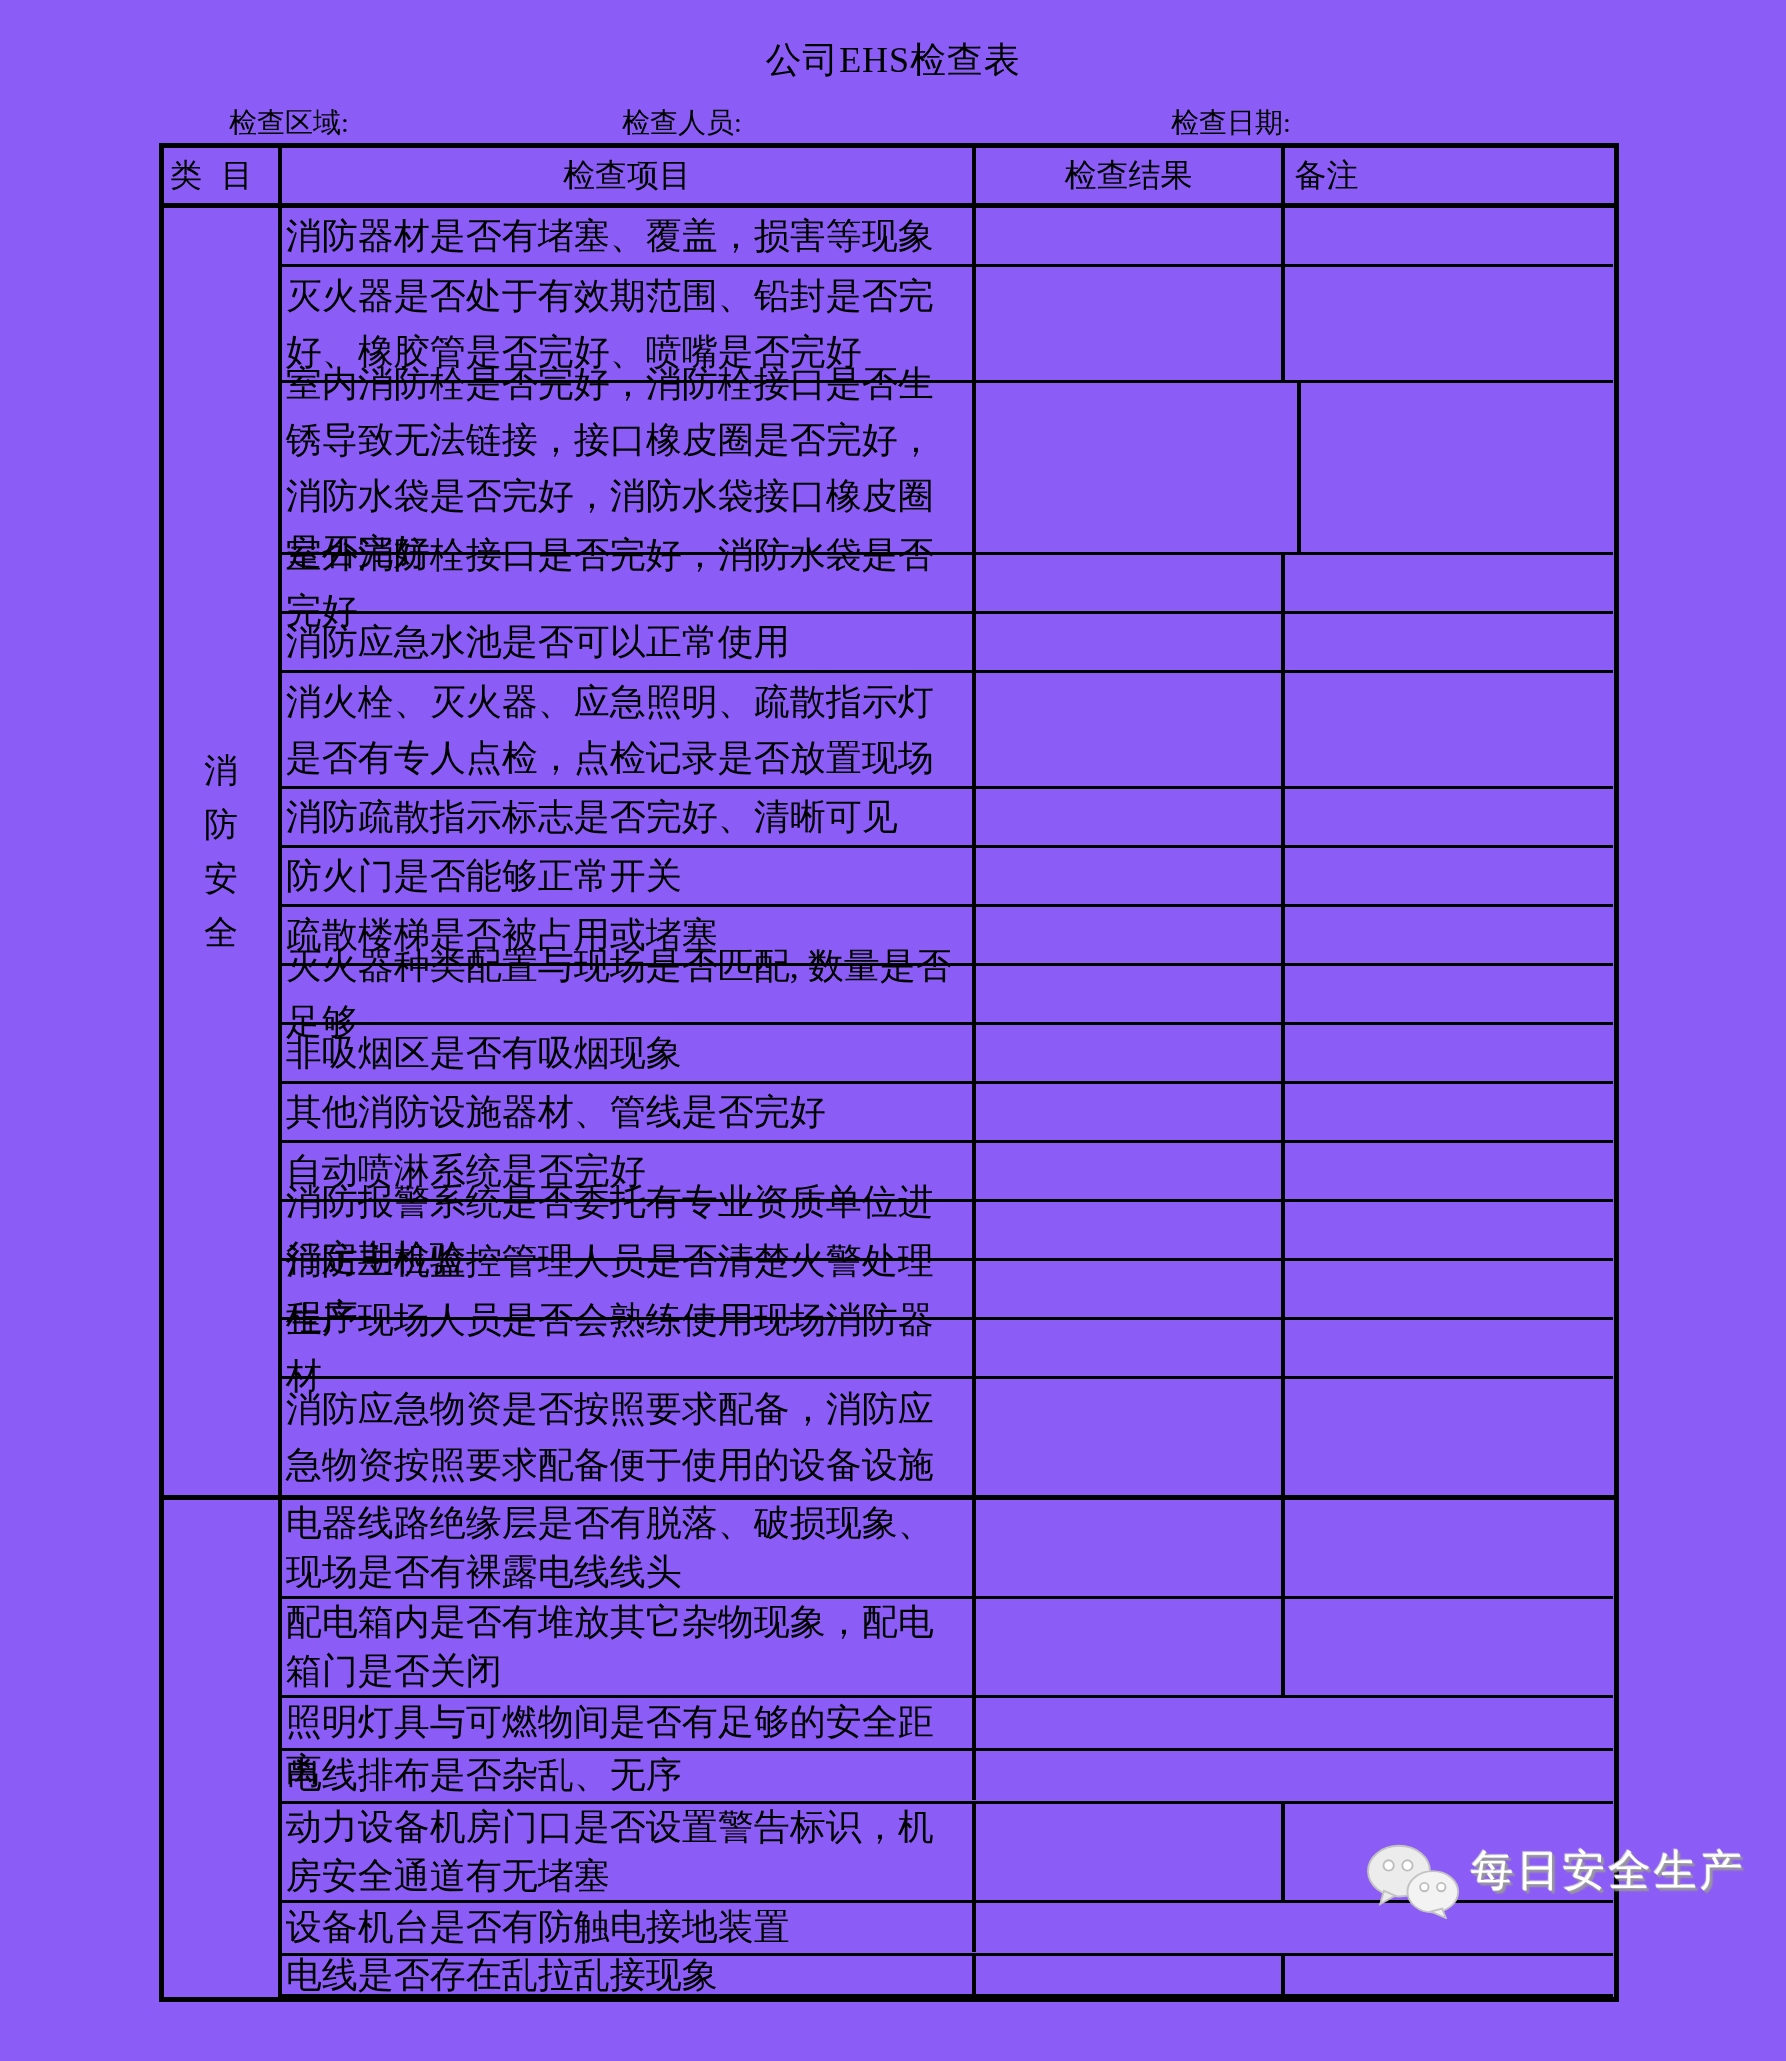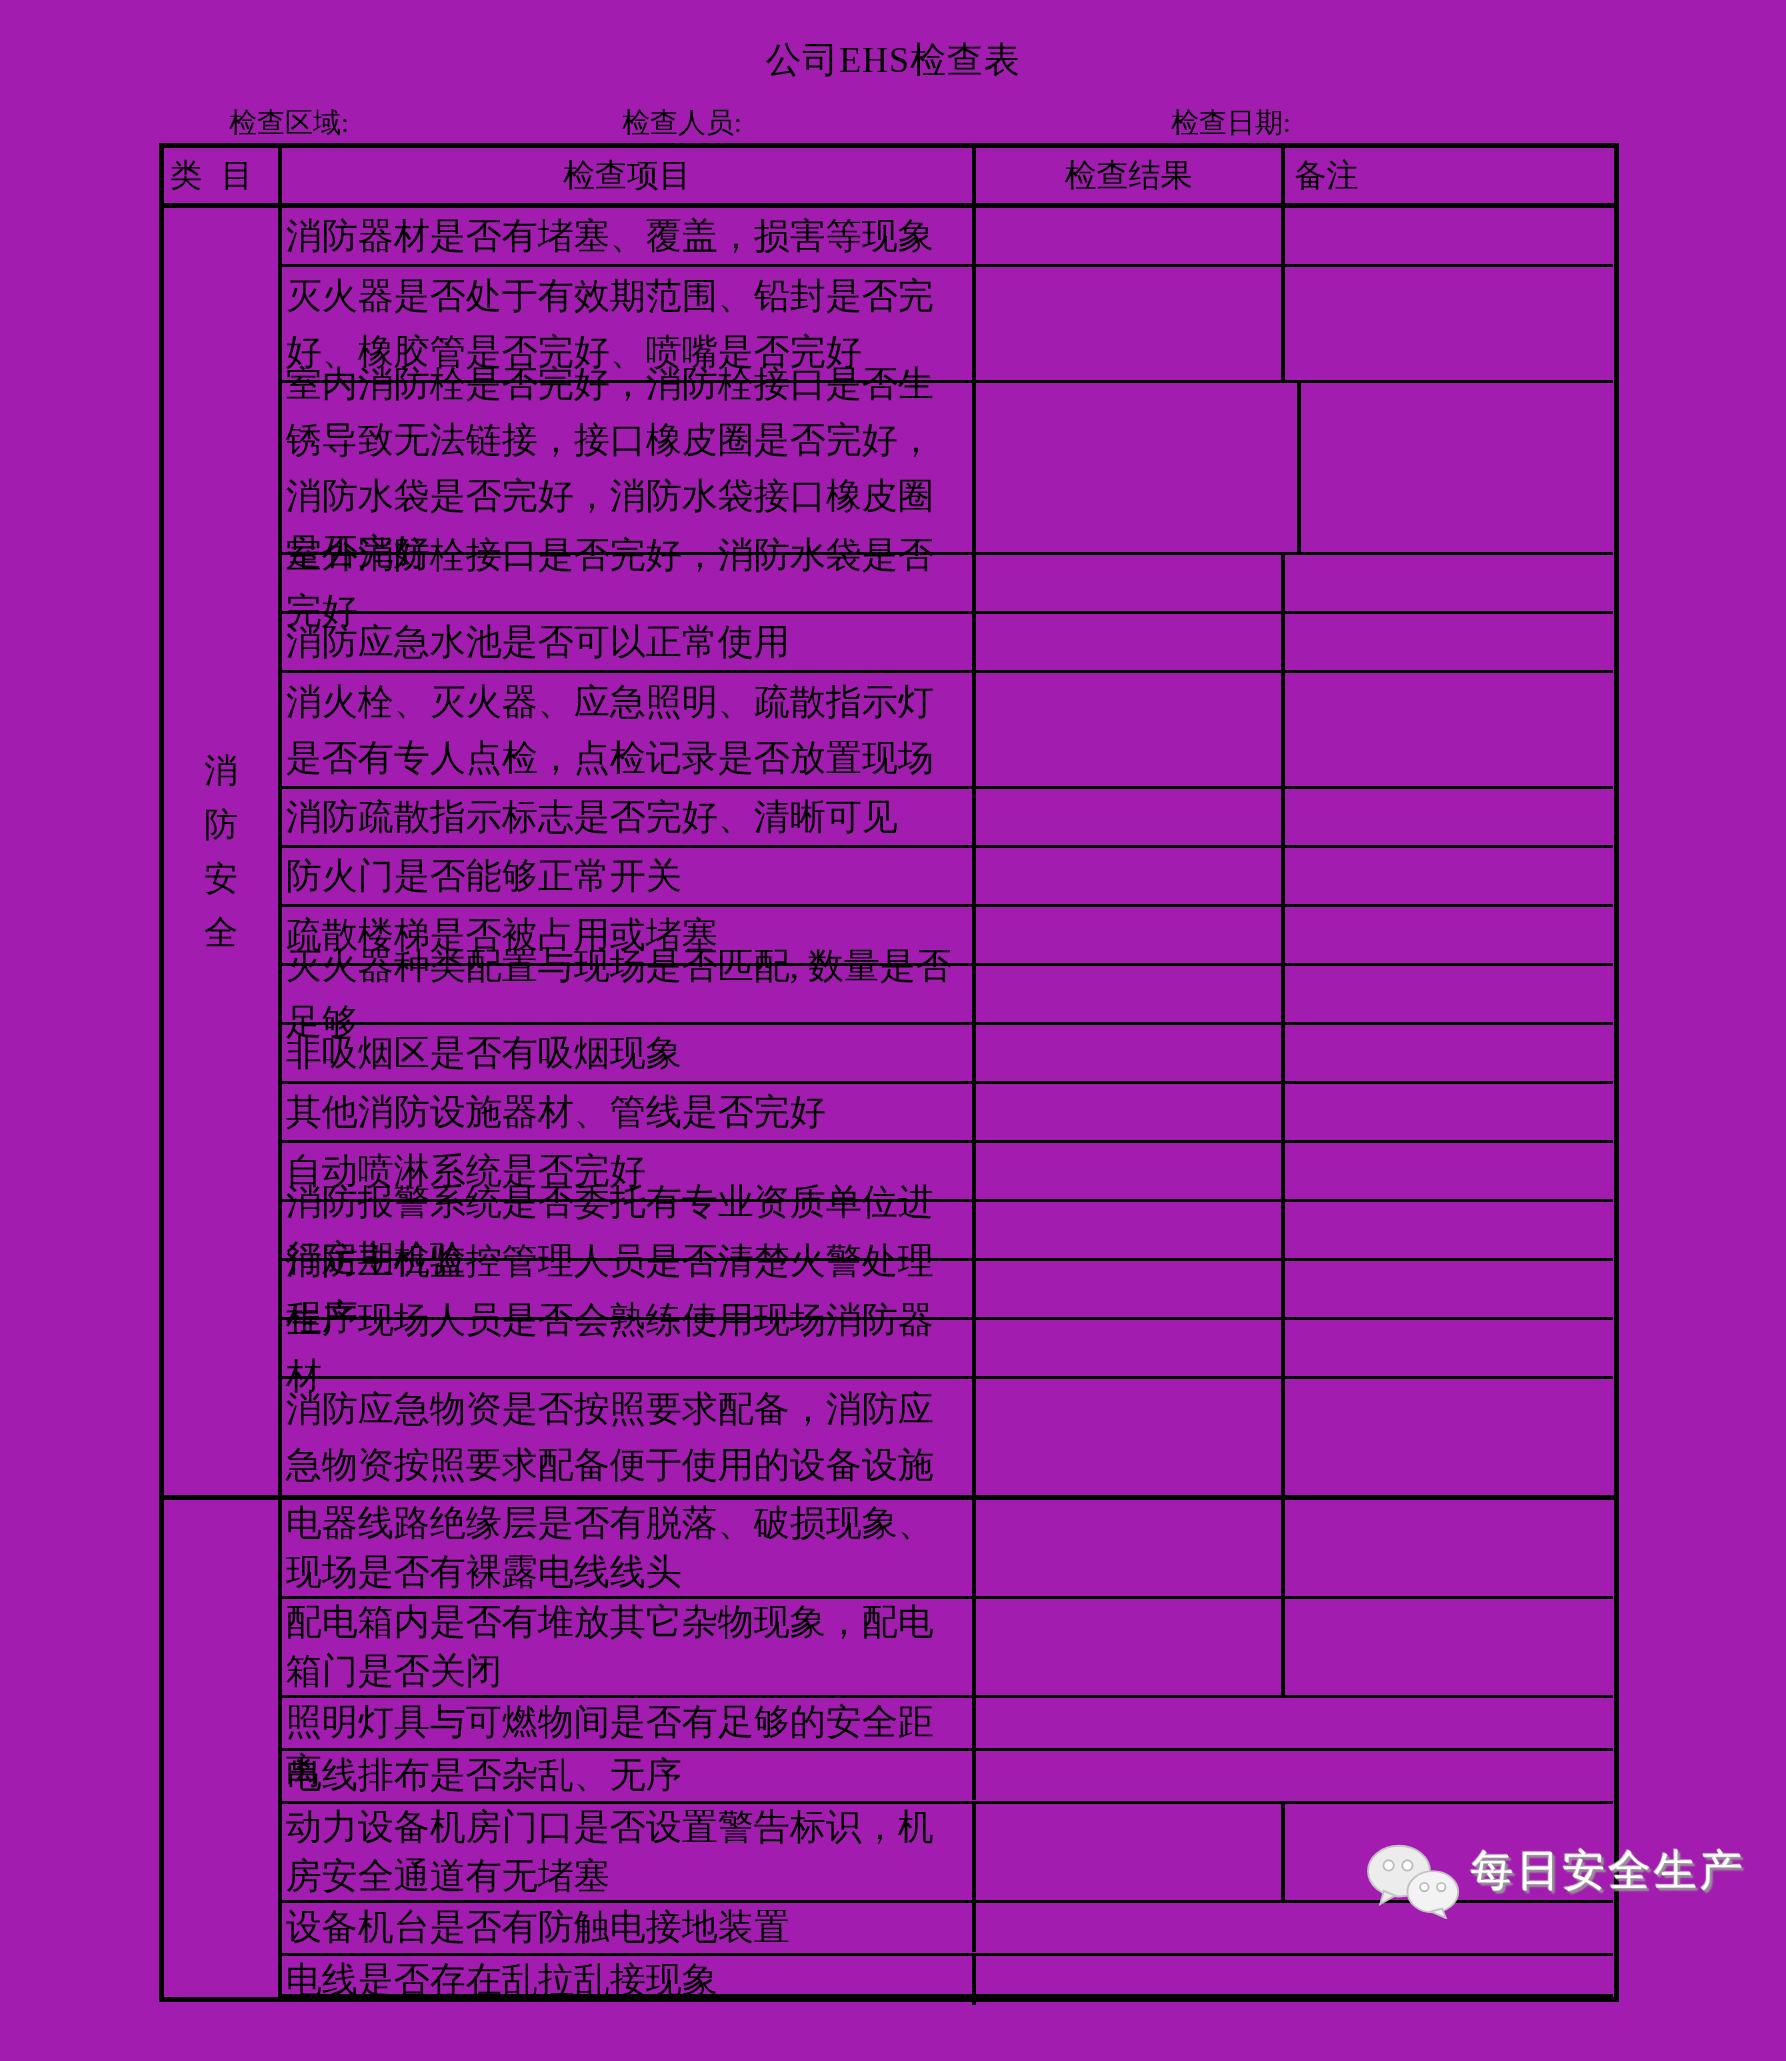--- a/index.html
+++ b/index.html
@@ -1,17 +1,17 @@
 <!DOCTYPE html>
 <html style="font-size:15px"><head>
 <meta charset="utf-8">
 <style>
   html,body{margin:0;padding:0;background:#ffffff;}
   .page{
-    position:relative;width:1786px;height:2061px;background:#a21caf;overflow:hidden;
+    position:relative;width:1786px;height:2061px;background:#8b5cf6;overflow:hidden;
     font-family:"Liberation Serif","DejaVu Serif",serif;color:#000;
   }
   .doc-title{
     position:absolute;top:36px;left:0;width:100%;text-align:center;
     font-size:36px;letter-spacing:0.9px;
   }
   .info-label{position:absolute;top:104px;font-size:28px;white-space:nowrap;}
   .info-area{left:229px;}
   .info-person{left:622px;}
   .info-date{left:1171px;}
@@ -32,21 +32,21 @@
   .section{display:flex;}
   .section-2{border-top:5.6px solid #000;}
   .cat-cell{display:flex;align-items:center;justify-content:center;}
   .cat-text{
     width:38px;font-size:34px;line-height:54px;text-align:center;
     word-break:break-all;white-space:normal;
   }
   .rows{display:flex;flex-direction:column;width:1331px;}
   .row{display:flex;border-bottom:3.8px solid #000;box-sizing:border-box;}
   .rows .row:last-child{border-bottom:none;}
-  .section-2 .rows .row:last-child{border-bottom:3.8px solid #000;flex-direction:column;}
+  .section-2 .rows .row:last-child{border-bottom:3.8px solid #000;}
   .cell{box-sizing:border-box;}
   .cell.item{
     display:flex;align-items:center;padding-left:3.8px;padding-right:5.6px;
     font-size:36px;line-height:56px;
   }
   .section-2 .cell.item{line-height:49px;}
   .s1-h1{height:59px;}
   .s1-h2{height:116px;}
   .s1-h3{height:172px;gap:16px;}
   .s2-h1{height:53px;flex-direction:column;}

